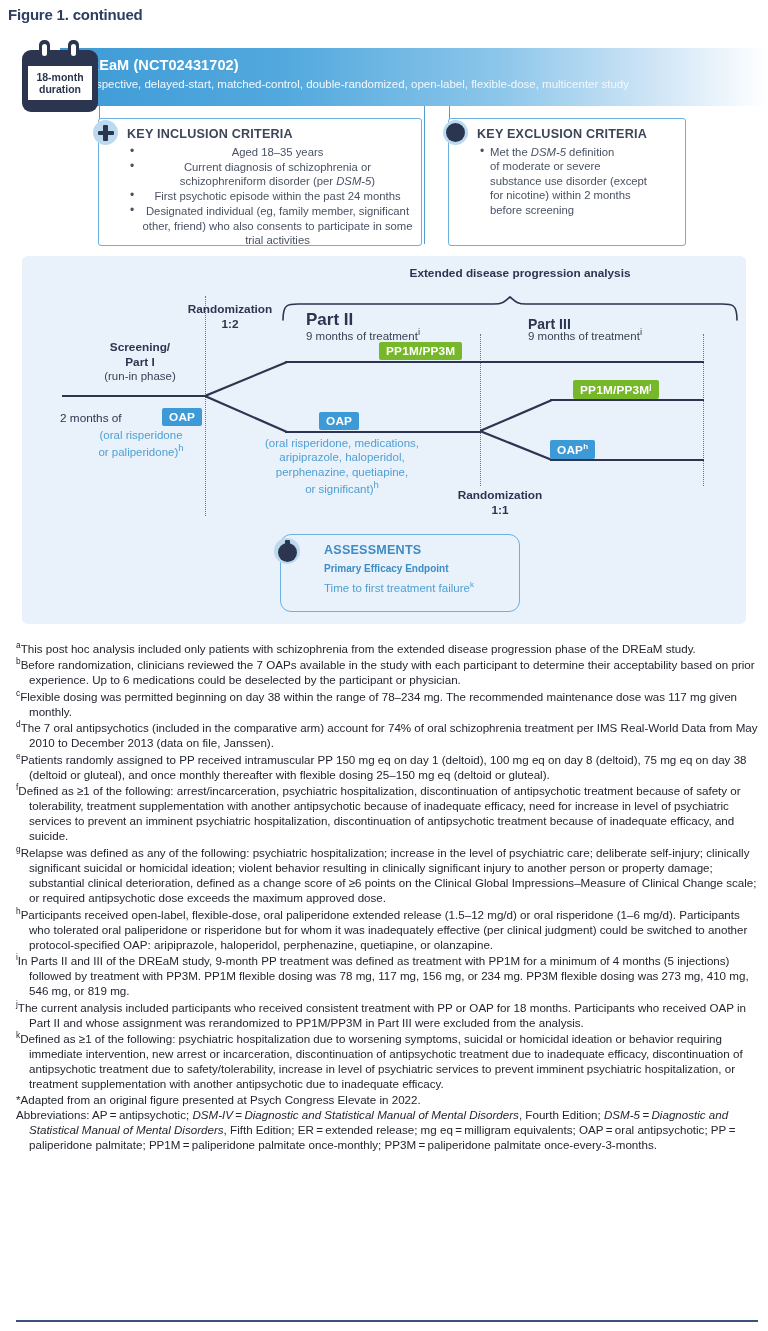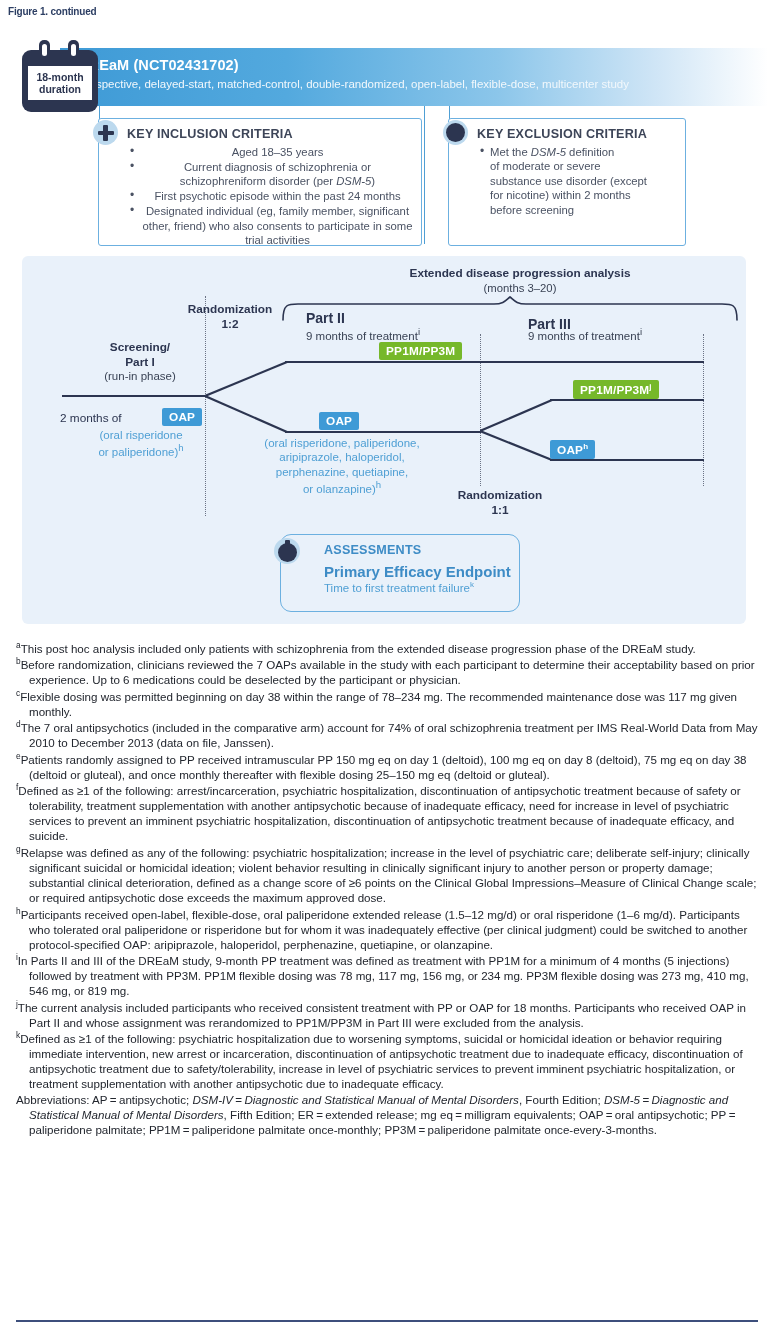--- a/index.html
+++ b/index.html
@@ -7,21 +7,21 @@
     width:768px; height:1331px;
     background:#ffffff;
     font-family:"Liberation Sans", sans-serif;
     color:#1f2a44;
     position:relative;
     overflow:hidden;
   }
   
   #figure-title{
     position:absolute; left:8px; top:6px;
-    font-size:10px; font-weight:bold; color:#2c3e63;
+    font-size:15px; font-weight:bold; color:#2c3e63;
     letter-spacing:-0.2px;
   }
 
   
   #header-band{
     position:absolute; left:60px; top:48px; width:708px; height:58px;
     background:linear-gradient(to right,#3e9ad6 0%,#53a9de 32%,#8cc6ea 62%,#cfe5f6 84%,#ffffff 100%);
   }
   #header-title{
     position:absolute; left:78px; top:57px;
@@ -146,21 +146,21 @@
   #screening-label{
     left:38px; top:84px; width:160px; text-align:center;
     font-size:11.8px; font-weight:bold; color:#2c3550; line-height:1.3;
   }
   #screening-sub{
     left:38px; top:114px; width:160px; text-align:center;
     font-size:11.5px; color:#3a4355;
   }
 
   #part2-label{
-    left:284px; top:54px; font-size:14px; font-weight:bold; color:#2c3550;
+    left:284px; top:54px; font-size:17px; font-weight:bold; color:#2c3550;
   }
   #part2-sub{
     left:284px; top:70px; font-size:11.5px; color:#3a4355;
   }
   #part3-label{
     left:506px; top:60px; font-size:14px; font-weight:bold; color:#2c3550;
   }
   #part3-sub{
     left:506px; top:70px; font-size:11.5px; color:#3a4355;
   }
@@ -211,21 +211,21 @@
   #assessments-badge .stem{
     position:absolute; left:11px; top:1.5px; width:5px; height:5px;
     background:#2c3550; border-radius:1px;
   }
   #assess-title{
     position:absolute; left:302px; top:287px;
     font-size:12.6px; font-weight:bold; color:#3e8cc6; letter-spacing:0.2px;
   }
   #assess-sub1{
     position:absolute; left:302px; top:307px;
-    font-size:15px; font-weight:bold; color:#3e8cc6;
+    font-size:10px; font-weight:bold; color:#3e8cc6;
   }
   #assess-sub2{
     position:absolute; left:302px; top:324px;
     font-size:11.5px; color:#4f9fd4;
   }
   #assess-sub2 sup{font-size:8px;}
 
   
   #footnotes{
     position:absolute; left:16px; top:640px; width:742px;
@@ -290,21 +290,20 @@
     <li>Met the <em>DSM-5</em> definition<br>of moderate or severe<br>substance use disorder (except<br>for nicotine) within 2 months<br>before screening</li>
   </ul>
 </div>
 <div id="exclusion-badge" class="crit-badge">
   <div class="dot"></div>
 </div>
 
 <div id="diagram-panel">
 
   <div class="dg" id="ext-title">Extended disease progression analysis</div>
-  <div class="dg" id="ext-sub">(months 3–20)</div>
 
   <svg class="dg" id="brace" width="460" height="26" viewBox="0 0 460 26">
     <path d="M3,24 C3,8 8,8 18,8 L214,8 C224,8 226,4 230,1 C234,4 236,8 246,8 L442,8 C452,8 457,8 457,24" fill="none" stroke="#2c3550" stroke-width="1.6" stroke-linecap="round"></path>
   </svg>
 
   <div class="dg" id="rand12">
     <span>Randomization</span><br>
     <span>1:2</span>
   </div>
   <div class="dg" id="rand11">
@@ -359,24 +358,24 @@
   <div class="dg" id="oap-runin-text" style="text-align:left; left:38px;">
     <span>2 months of</span>
   </div>
   <div class="chip blue" id="oap-runin-chip">OAP</div>
   <div class="dg" id="oap-runin-sub">
     <span>(oral risperidone</span><br>
     <span>or paliperidone)</span><sup>h</sup>
   </div>
 
   <div class="dg" id="oap-partii-sub">
-    <span>(oral risperidone, paliperidone,</span><br>
+    <span>(oral risperidone, medications,</span><br>
     <span>aripiprazole, haloperidol,</span><br>
     <span>perphenazine, quetiapine,</span><br>
-    <span>or olanzapine)</span><sup>h</sup>
+    <span>or significant)</span><sup>h</sup>
   </div>
 
   <div id="assessments-box"></div>
   <div id="assessments-badge">
     <div class="stem"></div>
     <div class="clock"></div>
   </div>
   <div id="assess-title">ASSESSMENTS</div>
   <div id="assess-sub1">Primary Efficacy Endpoint</div>
   <div id="assess-sub2">
@@ -389,20 +388,21 @@
   <p class="fn"><sup>b</sup><span>Before randomization, clinicians reviewed the 7 OAPs available in the study with each participant to determine their acceptability based on prior experience. Up to 6 medications could be deselected by the participant or physician.</span></p>
   <p class="fn"><sup>c</sup><span>Flexible dosing was permitted beginning on day 38 within the range of 78–234 mg. The recommended maintenance dose was 117 mg given monthly.</span></p>
   <p class="fn"><sup>d</sup><span>The 7 oral antipsychotics (included in the comparative arm) account for 74% of oral schizophrenia treatment per IMS Real-World Data from May 2010 to December 2013 (data on file, Janssen).</span></p>
   <p class="fn"><sup>e</sup><span>Patients randomly assigned to PP received intramuscular PP 150 mg eq on day 1 (deltoid), 100 mg eq on day 8 (deltoid), 75 mg eq on day 38 (deltoid or gluteal), and once monthly thereafter with flexible dosing 25–150 mg eq (deltoid or gluteal).</span></p>
   <p class="fn"><sup>f</sup><span>Defined as ≥1 of the following: arrest/incarceration, psychiatric hospitalization, discontinuation of antipsychotic treatment because of safety or tolerability, treatment supplementation with another antipsychotic because of inadequate efficacy, need for increase in level of psychiatric services to prevent an imminent psychiatric hospitalization, discontinuation of antipsychotic treatment because of inadequate efficacy, and suicide.</span></p>
   <p class="fn"><sup>g</sup><span>Relapse was defined as any of the following: psychiatric hospitalization; increase in the level of psychiatric care; deliberate self-injury; clinically significant suicidal or homicidal ideation; violent behavior resulting in clinically significant injury to another person or property damage; substantial clinical deterioration, defined as a change score of ≥6 points on the Clinical Global Impressions–Measure of Clinical Change scale; or required antipsychotic dose exceeds the maximum approved dose.</span></p>
   <p class="fn"><sup>h</sup><span>Participants received open-label, flexible-dose, oral paliperidone extended release (1.5–12 mg/d) or oral risperidone (1–6 mg/d). Participants who tolerated oral paliperidone or risperidone but for whom it was inadequately effective (per clinical judgment) could be switched to another protocol-specified OAP: aripiprazole, haloperidol, perphenazine, quetiapine, or olanzapine.</span></p>
   <p class="fn"><sup>i</sup><span>In Parts II and III of the DREaM study, 9-month PP treatment was defined as treatment with PP1M for a minimum of 4 months (5 injections) followed by treatment with PP3M. PP1M flexible dosing was 78 mg, 117 mg, 156 mg, or 234 mg. PP3M flexible dosing was 273 mg, 410 mg, 546 mg, or 819 mg.</span></p>
   <p class="fn"><sup>j</sup><span>The current analysis included participants who received consistent treatment with PP or OAP for 18 months. Participants who received OAP in Part II and whose assignment was rerandomized to PP1M/PP3M in Part III were excluded from the analysis.</span></p>
   <p class="fn"><sup>k</sup><span>Defined as ≥1 of the following: psychiatric hospitalization due to worsening symptoms, suicidal or homicidal ideation or behavior requiring immediate intervention, new arrest or incarceration, discontinuation of antipsychotic treatment due to inadequate efficacy, discontinuation of antipsychotic treatment due to safety/tolerability, increase in level of psychiatric services to prevent imminent psychiatric hospitalization, or treatment supplementation with another antipsychotic due to inadequate efficacy.</span></p>
+  <p class="fn" id="adapted">*Adapted from an original figure presented at Psych Congress Elevate in 2022.</p>
   <p class="fn" id="abbrev">
     <span>Abbreviations:</span>
     AP = antipsychotic; <em>DSM-IV</em> = <em>Diagnostic and Statistical Manual of Mental Disorders</em>, Fourth Edition;
     <em>DSM-5</em> = <em>Diagnostic and Statistical Manual of Mental Disorders</em>, Fifth Edition; ER = extended release;
     mg eq = milligram equivalents; OAP = oral antipsychotic; PP = paliperidone palmitate;
     PP1M = paliperidone palmitate once-monthly; PP3M = paliperidone palmitate once-every-3-months.
   </p>
 </div>
 
 <div id="bottom-rule"></div>

